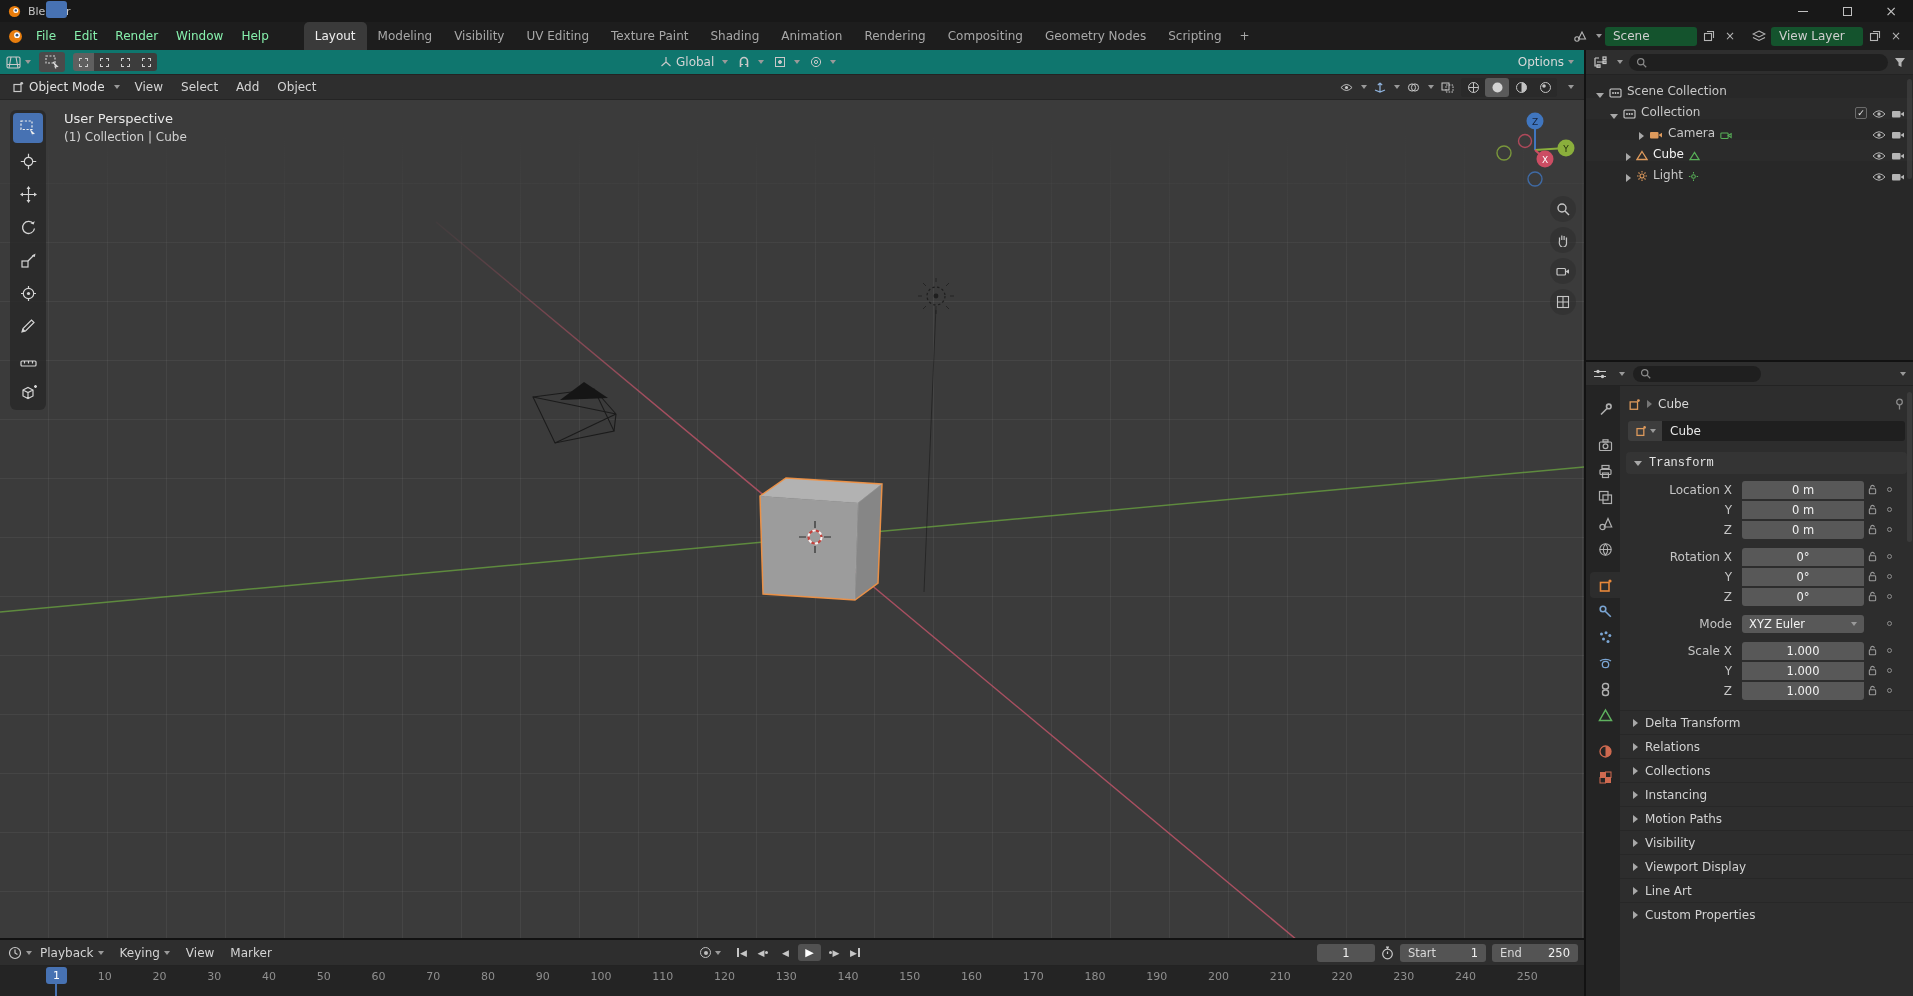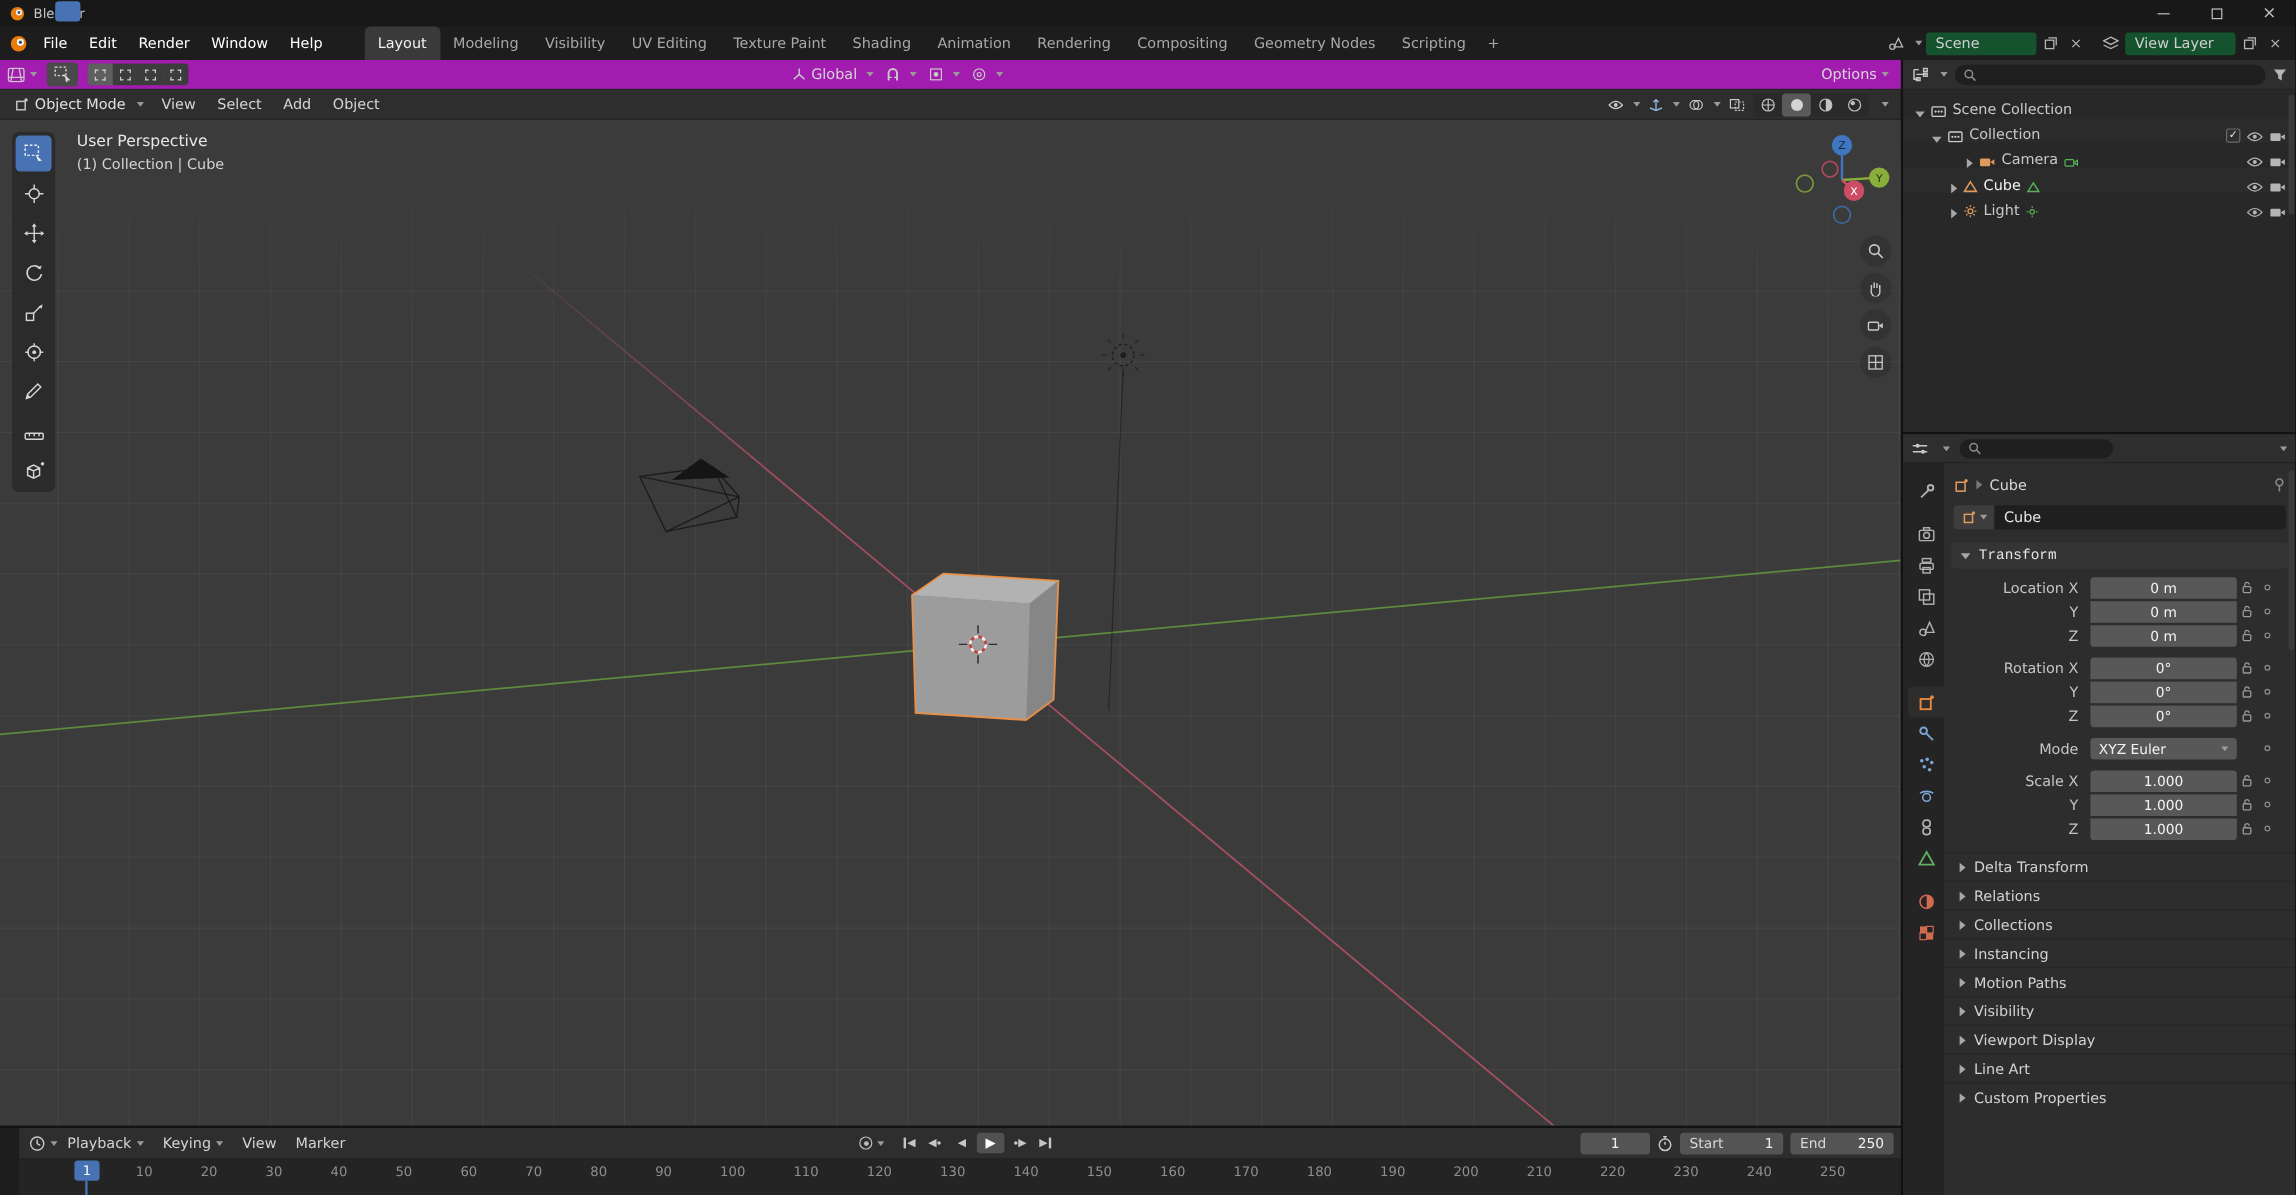--- a/index.html
+++ b/index.html
@@ -20,38 +20,38 @@
   .titlebar { height:22px; background:#181818; display:flex; align-items:center; padding-left:8px; }
   .tb-title { font-size:11px; color:#c5c5c5; margin-left:7px; }
   .sp { flex:1; }
   .wbtn { width:44px; height:22px; display:flex; align-items:center; justify-content:center; color:#c0c0c0; }
   .g-min { width:10px; height:1px; background:#c0c0c0; }
   .g-max { width:9px; height:9px; border:1px solid #c0c0c0; }
   .g-close { font-size:14px; line-height:1; }
 
   
   .topbar { height:28px; background:#1d1d1d; display:flex; align-items:center; padding:0 8px; }
-  .mitem { padding:0 9px; line-height:26px; color:#ffffff; border-radius:4px; }
+  .mitem { padding:0 9px; line-height:26px; color:#86efac; border-radius:4px; }
   .tabs { display:flex; align-items:stretch; height:28px; margin-left:26px; }
   .tab { padding:0 11px; display:flex; align-items:center; color:#a8a8a8; border-radius:5px 5px 0 0; }
   .tab.active { background:#3a3a3a; color:#f0f0f0; }
   .tab-add { width:24px; display:flex; align-items:center; justify-content:center; color:#a8a8a8; }
   .topbar-right { margin-left:auto; display:flex; align-items:center; gap:3px; }
   .selfield { height:19px; min-width:92px; background:#14532d; border-radius:3px; display:flex; align-items:center; padding:0 8px; color:#cfcfcf; }
   .ib { width:18px; height:18px; display:flex; align-items:center; justify-content:center; color:#b5b5b5; }
 
   
   .main { display:flex; height:946px; }
   .gapv { width:2px; background:#121212; }
   .gaph { height:2px; background:#121212; }
   .leftcol { width:1584px; display:flex; flex-direction:column; }
   .rightcol { width:327px; display:flex; flex-direction:column; }
 
   
-  .toolsettings { height:25px; background:#a21caf; border-bottom:1px solid #232323; display:flex; align-items:center; padding:0 6px; position:relative; }
+  .toolsettings { height:25px; background:#0f766e; border-bottom:1px solid #232323; display:flex; align-items:center; padding:0 6px; position:relative; }
   .ts-toolbtn { width:26px; height:20px; background:#4a4a4a; border-radius:3px; margin-left:8px; }
   .modegrp { display:flex; margin-left:8px; }
   .modebtn { width:21px; height:18px; background:#3c3c3c; display:flex; align-items:center; justify-content:center; }
   .modebtn:first-child { border-radius:3px 0 0 3px; }
   .modebtn:last-child { border-radius:0 3px 3px 0; }
   .modebtn.on { background:#5f5f5f; }
   .dashsq { width:9px; height:9px; border:1px dashed #cfcfcf; }
   .ts-center { position:absolute; left:660px; top:0; height:24px; display:flex; align-items:center; gap:10px; }
   .ts-right { position:absolute; right:10px; top:0; height:24px; display:flex; align-items:center; }
   .ddtxt { display:flex; align-items:center; gap:4px; color:#d4d4d4; }
@@ -81,21 +81,21 @@
 
   .vtoolbar { position:absolute; left:10px; top:10px; background:rgba(41,41,41,0.85); border-radius:6px; padding:3px; display:flex; flex-direction:column; gap:3px; }
   .vtool { width:30px; height:30px; border-radius:4px; display:flex; align-items:center; justify-content:center; color:#d8d8d8; }
   .vtool.active { background:#4772b3; }
 
   .gizmo { position:absolute; right:7px; top:8px; width:84px; height:84px; }
   .navbtns { position:absolute; right:8px; top:96px; display:flex; flex-direction:column; gap:5px; }
   .navbtn { width:26px; height:26px; border-radius:50%; background:rgba(45,45,45,0.55); display:flex; align-items:center; justify-content:center; color:#c6c6c6; }
 
   
-  .timeline { height:56px; display:flex; flex-direction:column;margin-left:16px; }
+  .timeline { height:56px; display:flex; flex-direction:column; }
   .tl-header { height:26px; background:#2e2e2e; border-bottom:1px solid #232323; display:flex; align-items:center; padding:0 8px; position:relative; }
   .tl-header .hmenu { padding:0 8px; color:#d4d4d4; display:flex; align-items:center; }
   .transport { position:absolute; left:700px; display:flex; align-items:center; gap:3px; }
   .tpb { width:19px; height:17px; display:flex; align-items:center; justify-content:center; color:#c6c6c6; font-size:9px; border-radius:3px; }
   .tpb.play { width:23px; font-size:11px; color:#fff; background:#515151; }
   .tbarv { width:2px; height:9px; background:currentColor; display:inline-block; margin:0 1px; }
   .tdot { width:3px; height:3px; border-radius:50%; background:currentColor; display:inline-block; margin:0 1px; }
   .autokey { display:flex; align-items:center; margin-right:8px; }
   .ak-circ { width:11px; height:11px; border:1.5px solid #bdbdbd; border-radius:50%; display:flex; align-items:center; justify-content:center; }
   .ak-dot { width:4px; height:4px; background:#bdbdbd; border-radius:50%; }

